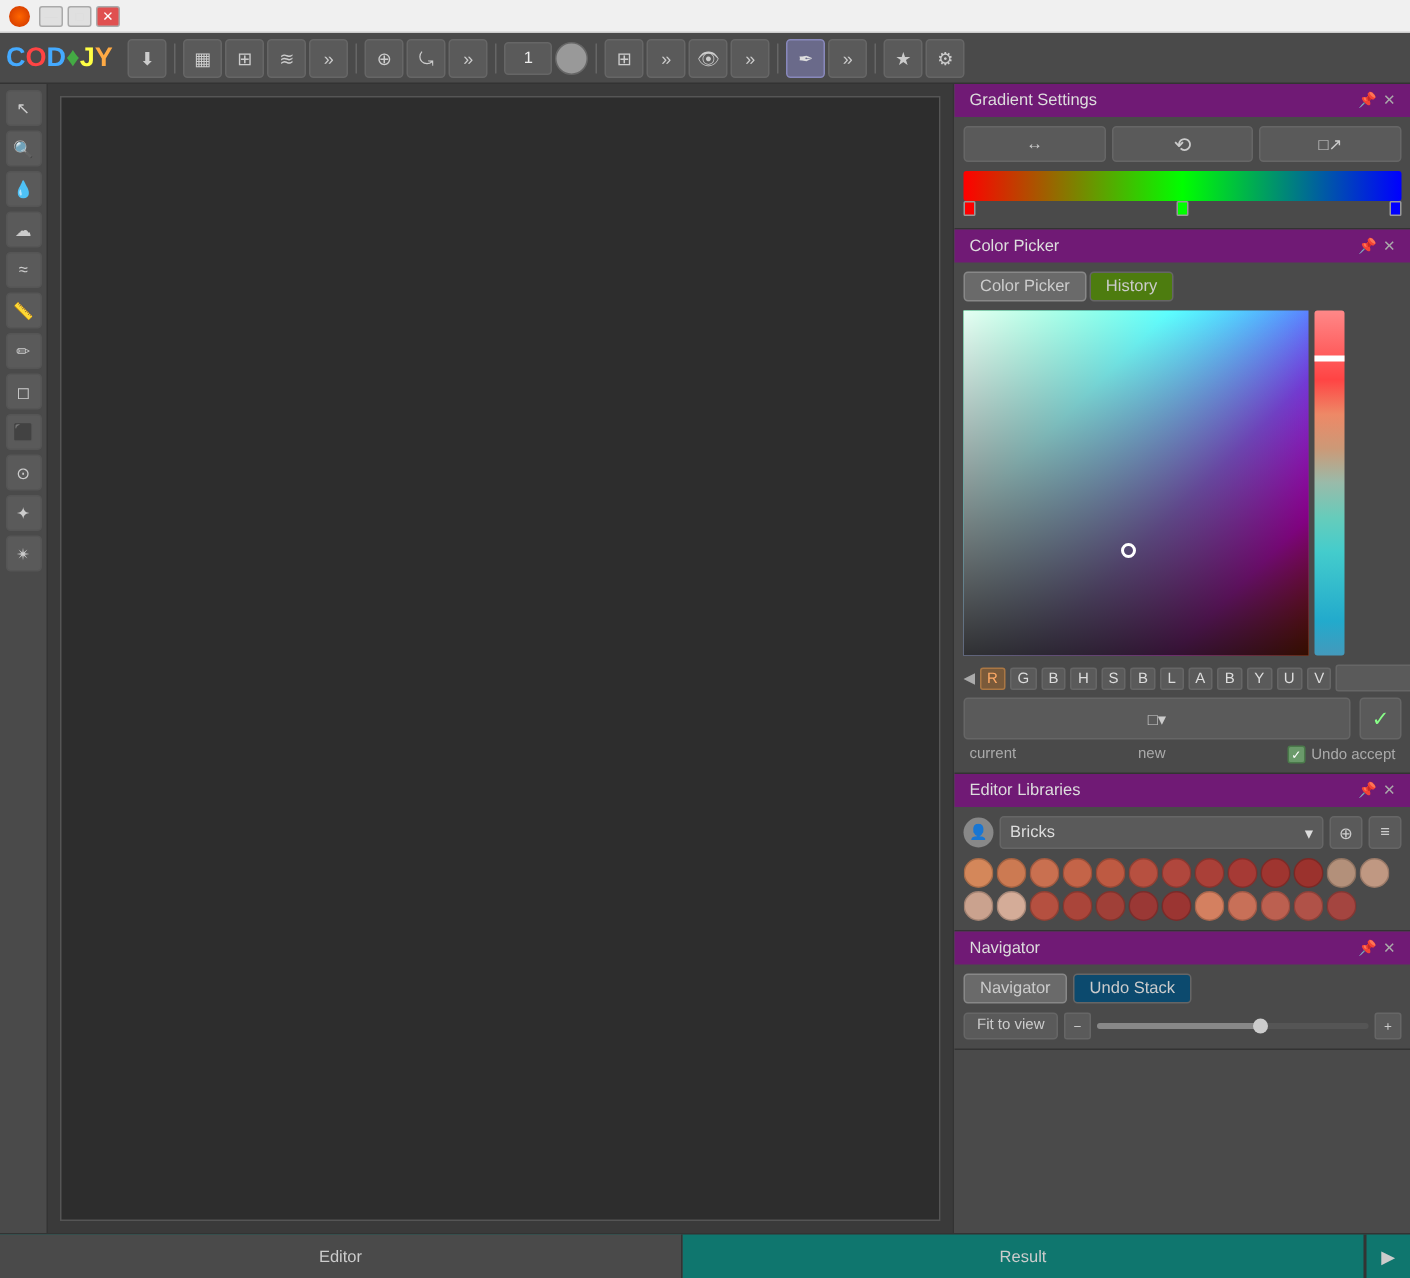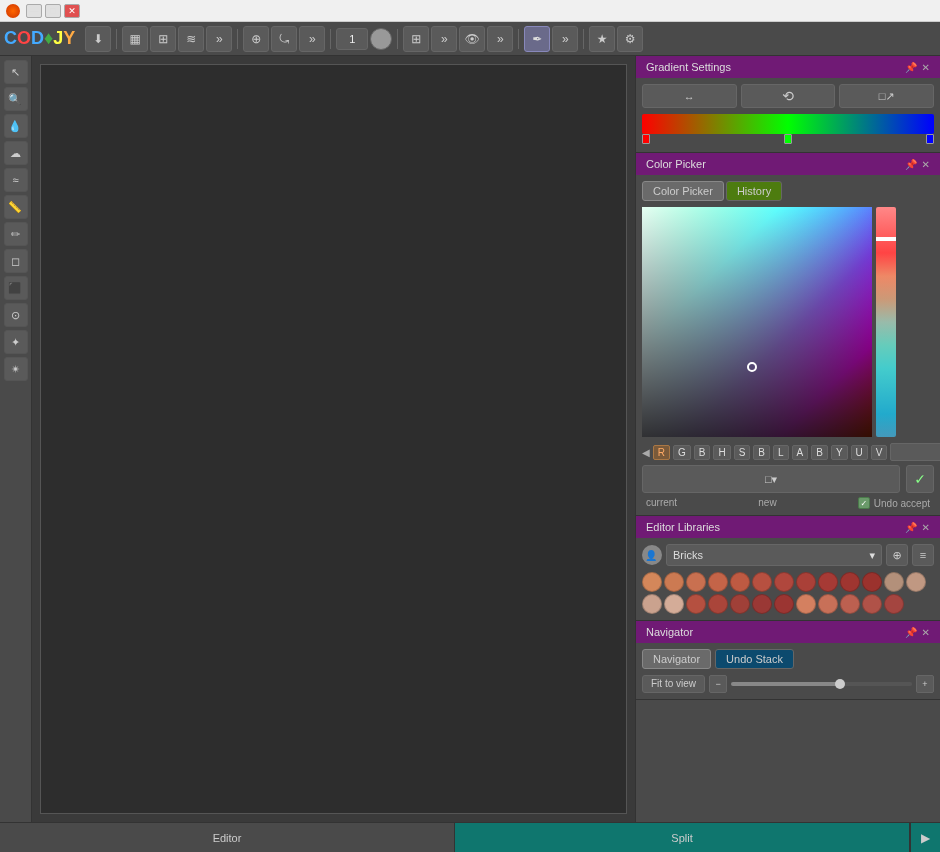--- a/index.html
+++ b/index.html
@@ -745,15 +745,15 @@
           </div>
         </div>
       </div>
     </div>
 
   </div>
 </div>
 
 <div id="bottom-tabs">
   <div class="bottom-tab active">Editor</div>
-  <div class="bottom-tab">Split</div>
+  <div class="bottom-tab">Result</div>
   <div class="bottom-tab-nav">▶</div>
 </div>
 
 </body></html>

